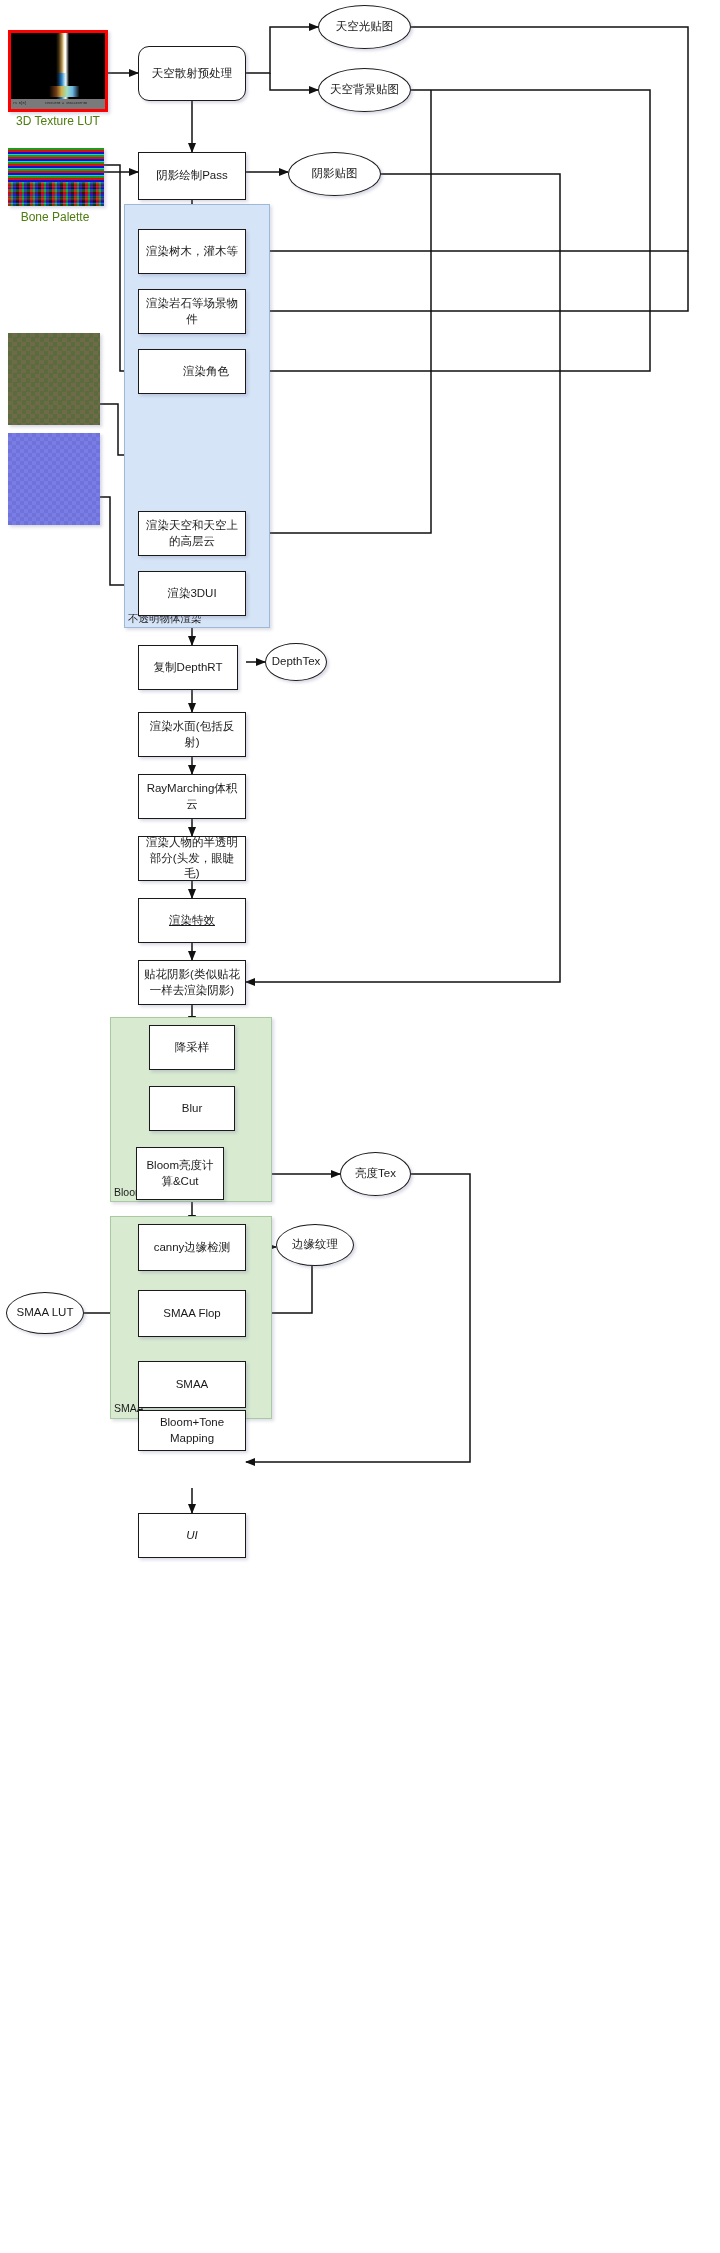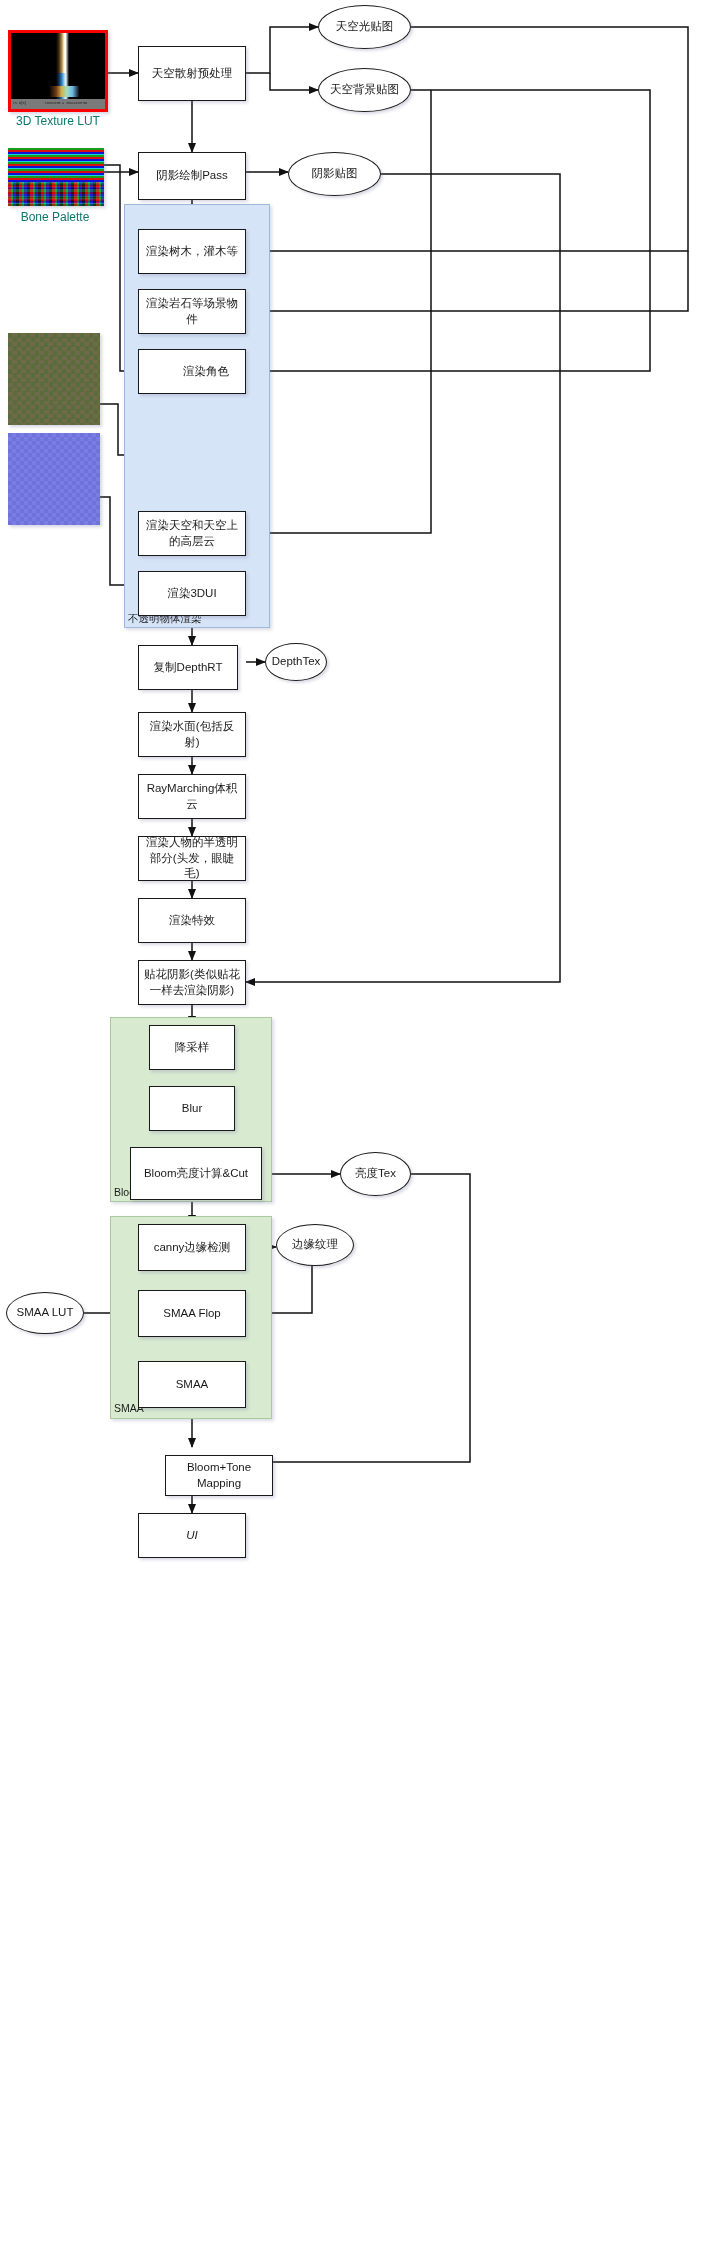--- a/index.html
+++ b/index.html
@@ -32,21 +32,21 @@
     position:absolute;font-size:10.5px;color:#1a1a1a;
     white-space:nowrap;
   }
   
   .thumb{
     position:absolute;box-sizing:border-box;
     box-shadow:2px 2px 3px rgba(120,120,160,.3);
     overflow:hidden;
   }
   .thumb-cap{
-    position:absolute;text-align:center;font-size:12px;color:#0f766e;
+    position:absolute;text-align:center;font-size:12px;color:#4d7c0f;
     white-space:nowrap;
   }
   
   .lut{border:3px solid #ff0000;background:#000;}
   .lut .band{
     position:absolute;left:48%;top:0;width:13px;height:100%;
   }
   .lut .bar{
     position:absolute;left:2px;right:2px;height:11px;bottom:5px;
   }
@@ -202,21 +202,21 @@
 
   <div class="group" style="left:124px;top:204px;width:146px;height:424px;"></div>
   <div class="group-label" style="left:128px;top:612px;">不透明物体渲染</div>
 
   <div class="group green" style="left:110px;top:1017px;width:162px;height:185px;"></div>
   <div class="group-label" style="left:114px;top:1186px;">Bloom</div>
 
   <div class="group green" style="left:110px;top:1216px;width:162px;height:203px;"></div>
   <div class="group-label" style="left:114px;top:1402px;">SMAA</div>
 
-  <div class="node" style="left:138px;top:46px;width:108px;height:55px;">天空散射预处理</div>
+  <div class="node" style="left:138px;top:46px;width:108px;height:55px;border-radius:11px;">天空散射预处理</div>
 
   <div class="node ellipse" style="left:318px;top:5px;width:93px;height:44px;">天空光贴图</div>
 
   <div class="node ellipse" style="left:318px;top:68px;width:93px;height:44px;">天空背景贴图</div>
 
   <div class="node" style="left:138px;top:152px;width:108px;height:48px;">阴影绘制Pass</div>
 
   <div class="node ellipse" style="left:288px;top:152px;width:93px;height:44px;">阴影贴图</div>
 
   <div class="node" style="left:138px;top:229px;width:108px;height:45px;">渲染树木，灌木等</div>
@@ -233,39 +233,39 @@
   <div class="node" style="left:138px;top:645px;width:100px;height:45px;">复制DepthRT</div>
 
   <div class="node ellipse" style="left:265px;top:643px;width:62px;height:38px;">DepthTex</div>
 
   <div class="node" style="left:138px;top:712px;width:108px;height:45px;text-align:center;">渲染水面(包括反射)</div>
 
   <div class="node" style="left:138px;top:774px;width:108px;height:45px;">RayMarching体积云</div>
 
   <div class="node" style="left:138px;top:836px;width:108px;height:45px;">渲染人物的半透明部分(头发，眼睫毛)</div>
 
-  <div class="node" style="left:138px;top:898px;width:108px;height:45px;">渲染特效</div>
+  <div class="node" style="left:138px;top:898px;width:108px;height:45px;text-decoration:underline;">渲染特效</div>
 
   <div class="node" style="left:138px;top:960px;width:108px;height:45px;">贴花阴影(类似贴花一样去渲染阴影)</div>
 
   <div class="node" style="left:149px;top:1025px;width:86px;height:45px;">降采样</div>
 
   <div class="node" style="left:149px;top:1086px;width:86px;height:45px;">Blur</div>
 
-  <div class="node" style="left:130px;top:1147px;width:132px;height:53px;">Bloom亮度计算&amp;Cut</div>
+  <div class="node" style="left:136px;top:1147px;width:88px;height:53px;">Bloom亮度计算&amp;Cut</div>
 
   <div class="node ellipse" style="left:340px;top:1152px;width:71px;height:44px;">亮度Tex</div>
 
   <div class="node" style="left:138px;top:1224px;width:108px;height:47px;">canny边缘检测</div>
 
   <div class="node ellipse" style="left:276px;top:1224px;width:78px;height:42px;">边缘纹理</div>
 
   <div class="node ellipse" style="left:6px;top:1292px;width:78px;height:42px;">SMAA LUT</div>
 
   <div class="node" style="left:138px;top:1290px;width:108px;height:47px;">SMAA Flop</div>
 
   <div class="node" style="left:138px;top:1361px;width:108px;height:47px;">SMAA</div>
 
-  <div class="node" style="left:138px;top:1455px;width:108px;height:41px;margin-left:27px;">Bloom+Tone Mapping</div>
+  <div class="node" style="left:138px;top:1410px;width:108px;height:41px;">Bloom+Tone Mapping</div>
 
   <div class="node" style="left:138px;top:1513px;width:108px;height:45px;font-style:italic;">UI</div>
 
 </div>
 
 </body></html>

